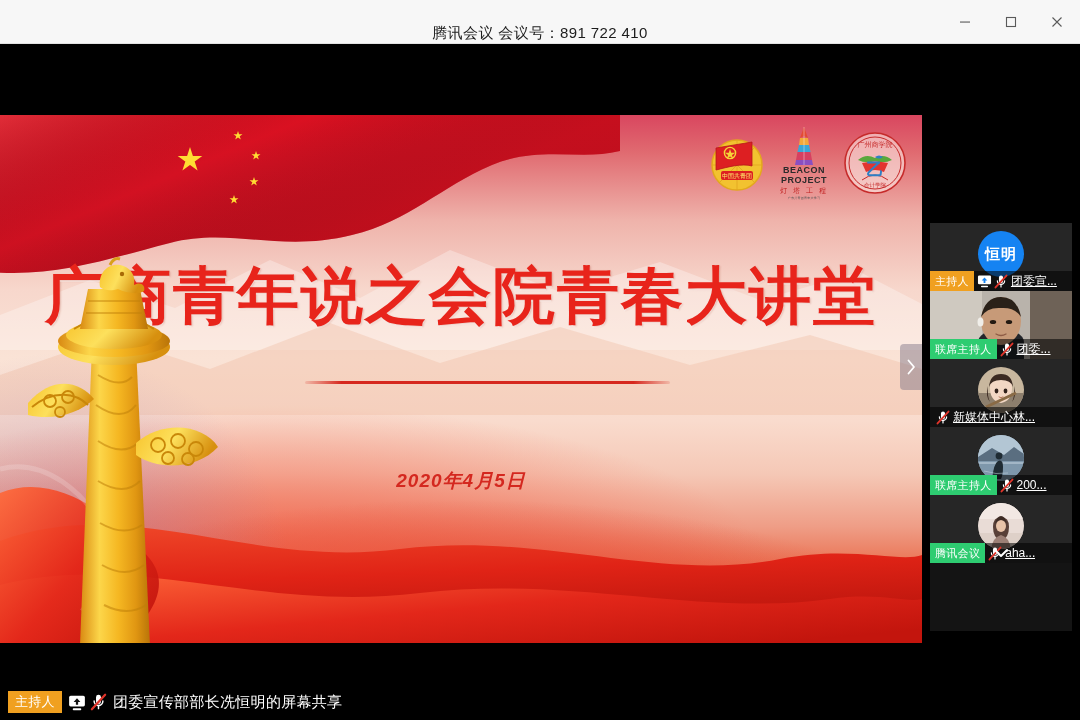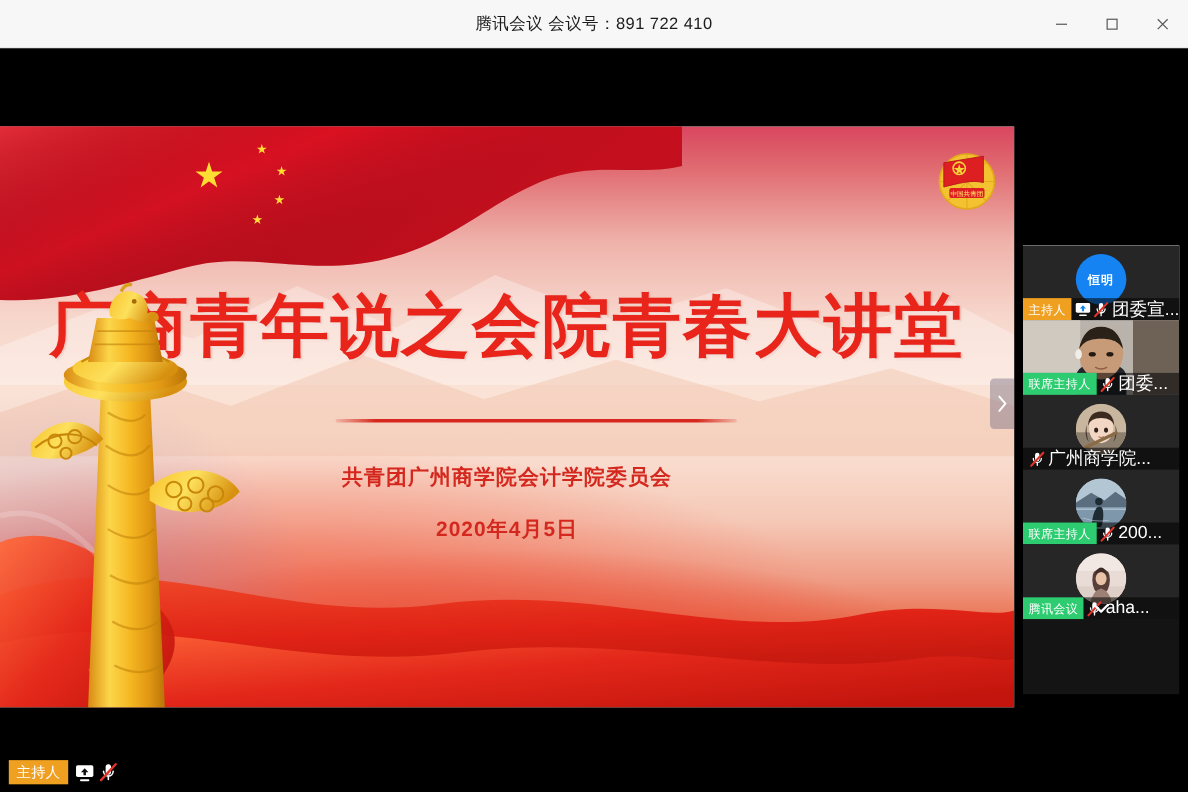--- a/index.html
+++ b/index.html
@@ -8,21 +8,21 @@
     background:#000;
     font-family:"Liberation Sans","DejaVu Sans",sans-serif;
     -webkit-font-smoothing:antialiased;
   }
   #app{position:relative;width:1080px;height:720px;background:#000;overflow:hidden;}
 
   
   .titlebar{
     position:absolute;left:0;top:0;width:1080px;height:44px;
     background:#f7f7f7;border-bottom:1px solid #e2e2e2;
-    display:flex;align-items:center;justify-content:center;
+    display:flex;align-items:flex-end;justify-content:center;
     box-sizing:border-box;
   }
   .titlebar-title{
     font-size:15px;color:#1c1c1c;letter-spacing:.4px;white-space:nowrap;
   }
   .win-controls{
     position:absolute;right:0;top:0;height:44px;display:flex;align-items:center;
   }
   .win-btn{
     width:46px;height:44px;display:flex;align-items:center;justify-content:center;
@@ -111,21 +111,21 @@
     position:absolute;left:305px;top:266px;width:365px;height:3px;
     background:linear-gradient(90deg, rgba(214,40,30,.15) 0%, #d6281e 10%, #d6281e 90%, rgba(214,40,30,.15) 100%);
     border-radius:2px;
   }
   .slide-org{
     position:absolute;left:0;right:0;top:306px;text-align:center;
     font-size:19px;font-weight:bold;color:#d4281f;letter-spacing:1px;white-space:nowrap;
   }
   .slide-date{
     position:absolute;left:0;right:0;top:353px;text-align:center;
-    font-size:19px;font-weight:bold;color:#d4281f;letter-spacing:1px;white-space:nowrap;
+    font-size:19px;font-weight:bold;color:#d4281f;letter-spacing:1px;white-space:nowrap;font-style:italic;
   }
 
   
   .next-arrow{
     position:absolute;right:0;top:229px;width:22px;height:46px;
     background:rgba(120,110,130,.45);
     border-radius:4px 0 0 4px;
     display:flex;align-items:center;justify-content:center;
     cursor:pointer;
   }
@@ -141,21 +141,21 @@
   }
   .tile.selected{outline:2px solid #ffffff;outline-offset:-2px;z-index:3;}
 
   .tile-media{position:absolute;inset:0;overflow:hidden;}
   .tile-media.dark{background:#262626;}
 
   .avatar-circle{
     position:absolute;left:50%;top:46%;transform:translate(-50%,-50%);
     width:46px;height:46px;border-radius:50%;
     display:flex;align-items:center;justify-content:center;
-    font-size:11px;font-weight:bold;color:#fff;letter-spacing:1px;
+    font-size:15px;font-weight:bold;color:#fff;letter-spacing:1px;
   }
   .avatar-photo{
     position:absolute;left:50%;top:46%;transform:translate(-50%,-50%);
     width:46px;height:46px;border-radius:50%;overflow:hidden;
   }
   .avatar-photo svg{display:block;width:46px;height:46px;}
 
   .tile-video{position:absolute;inset:0;}
   .tile-video svg{display:block;width:100%;height:100%;}
 
@@ -167,22 +167,22 @@
   .role-badge{
     height:20px;display:flex;align-items:center;padding:0 5px;
     font-size:11px;font-weight:normal;color:#fff;white-space:nowrap;
     letter-spacing:.3px;flex:none;
   }
   .role-badge.host{background:#f0a020;}
   .role-badge.cohost{background:#2ecc71;}
   .tile-icons{display:flex;align-items:center;gap:2px;padding-left:3px;flex:none;}
   .tile-icons svg{display:block;}
   .tile-name{
-    font-size:16px;color:#fff;white-space:nowrap;overflow:hidden;
-    padding-left:3px;text-overflow:clip;
+    font-size:12px;color:#fff;white-space:nowrap;overflow:hidden;
+    padding-left:3px;text-overflow:clip;text-decoration:underline;
   }
   .scroll-chevron{
     position:absolute;left:62px;bottom:1px;width:18px;height:18px;
     display:flex;align-items:center;justify-content:center;z-index:4;cursor:pointer;
   }
 
   
   .sharebar{
     position:absolute;left:0;bottom:0;width:1080px;height:36px;
     background:#000;display:flex;align-items:center;padding-left:8px;
@@ -272,25 +272,51 @@
                 <path d="M29,6 v50 M4,31 h50 M11,13 L47,49 M47,13 L11,49"></path>
               </g>
               <path d="M8,14 L44,8 L44,32 C34,29 20,33 8,36 Z" fill="#dd1f22"></path>
               <path d="M8,14 L44,8 L44,32 C34,29 20,33 8,36 Z" fill="none" stroke="#b8161a" stroke-width=".8"></path>
               <path d="M22,15 l3.2,9.8 -8.3,-6.1 h10.3 l-8.3,6.1 Z" fill="#f5d438"></path>
               <circle cx="22" cy="19" r="5.6" fill="none" stroke="#f5d438" stroke-width="1.4"></circle>
               <rect x="13" y="37" width="32" height="9" rx="2" fill="#dd1f22"></rect>
               <text x="29" y="44" font-size="6" fill="#ffe76a" text-anchor="middle" font-family="'DejaVu Sans',sans-serif">中国共青团</text>
             </svg>
           </div>
+          <div class="logo">
+            <svg width="34" height="40" viewBox="0 0 34 40">
+              <path d="M17,1 L21,12 L17,10 L13,12 Z" fill="#e34a33"></path>
+              <path d="M13,12 L21,12 L22,19 L12,19 Z" fill="#f2a93b"></path>
+              <path d="M12,19 L22,19 L23.5,26 L10.5,26 Z" fill="#3aa6d6"></path>
+              <path d="M10.5,26 L23.5,26 L25,34 L9,34 Z" fill="#d64060"></path>
+              <path d="M9,34 L25,34 L26,39 L8,39 Z" fill="#8a4fc0"></path>
+              <path d="M17,1 L17,39" stroke="rgba(255,255,255,.5)" stroke-width=".8"></path>
+            </svg>
+            <div class="beacon-txt">BEACON</div>
+            <div class="beacon-txt">PROJECT</div>
+            <div class="beacon-cn">灯 塔 工 程</div>
+            <div class="beacon-sub">广东共青团青年大学习</div>
+          </div>
+          <div class="logo">
+            <svg width="66" height="66" viewBox="0 0 66 66">
+              <circle cx="33" cy="33" r="30" fill="rgba(255,245,240,.55)" stroke="#c62b2b" stroke-width="1.6"></circle>
+              <circle cx="33" cy="33" r="26" fill="none" stroke="#c62b2b" stroke-width="1"></circle>
+              <path d="M20,50 Q33,40 46,50" fill="none" stroke="#c62b2b" stroke-width="1"></path>
+              <text x="33" y="17" font-size="7" fill="#c62b2b" text-anchor="middle" font-family="'DejaVu Sans',sans-serif">广州商学院</text>
+              <path d="M16,30 Q24,23 33,28 Q42,23 50,30 Q42,34 33,31 Q24,34 16,30 Z" fill="#5aa83c"></path>
+              <path d="M33,27 Q37,24 41,27 Q37,30 33,27 Z" fill="#2f7fc4"></path>
+              <path d="M20,33 Q33,30 46,33 L42,42 Q33,38 24,42 Z" fill="#e2352f"></path>
+              <text x="33" y="45" font-size="17" fill="#2f7fc4" text-anchor="middle" font-family="'DejaVu Serif',serif" font-weight="bold">乙</text>
+              <text x="33" y="57" font-size="5.5" fill="#c62b2b" text-anchor="middle" font-family="'DejaVu Sans',sans-serif">会计学院</text>
+            </svg>
+          </div>
         </div>
 
         <div class="slide-title">广商青年说之会院青春大讲堂</div>
         <div class="divider"></div>
-        <div class="slide-org">共青团广州商学院会计学院委员会</div>
         <div class="slide-date">2020年4月5日</div>
 
         <div class="haze"></div>
 
         <div class="silk">
           <svg viewBox="0 0 922 270" preserveAspectRatio="none">
             <defs>
               <linearGradient id="silkA" x1="0" y1="0" x2="0.3" y2="1">
                 <stop offset="0%" stop-color="#f04a2a"></stop>
                 <stop offset="50%" stop-color="#e02316"></stop>
@@ -446,21 +472,21 @@
         </div>
         <div class="tile-bar">
           <div class="tile-icons" style="padding-left:6px;">
             <svg width="14" height="15" viewBox="0 0 15 16">
               <path d="M7.5,1.6 a2.2,2.2 0 0 1 2.2,2.2 v4 a2.2,2.2 0 0 1 -4.4,0 v-4 A2.2,2.2 0 0 1 7.5,1.6 Z" fill="#ffffff"></path>
               <path d="M3.6,7.2 a3.9,3.9 0 0 0 7.8,0" fill="none" stroke="#ffffff" stroke-width="1.3" stroke-linecap="round"></path>
               <path d="M7.5,11.3 v2.6" stroke="#ffffff" stroke-width="1.3" stroke-linecap="round"></path>
               <path d="M1.6,14.4 L13.4,1.6" stroke="#e0342a" stroke-width="2" stroke-linecap="round"></path>
             </svg>
           </div>
-          <div class="tile-name">广州商学院...</div>
+          <div class="tile-name">新媒体中心林...</div>
         </div>
       </div>
 
       <div class="tile">
         <div class="tile-media dark">
           <div class="avatar-photo">
             <svg viewBox="0 0 46 46">
               <rect width="46" height="46" fill="#8fa9bd"></rect>
               <rect x="0" y="0" width="46" height="22" fill="#b3c6d4"></rect>
               <path d="M0,22 L14,13 L26,20 L36,12 L46,19 L46,26 L0,26 Z" fill="#5a6e80"></path>
@@ -529,16 +555,17 @@
           <path d="M5,13.5 h6" stroke="#ffffff" stroke-width="1.6" stroke-linecap="round"></path>
           <path d="M8,3.8 L11,7 H9 v2.6 H7 V7 H5 Z" fill="#111111"></path>
         </svg>
         <svg width="17" height="18" viewBox="0 0 15 16">
           <path d="M7.5,1.6 a2.2,2.2 0 0 1 2.2,2.2 v4 a2.2,2.2 0 0 1 -4.4,0 v-4 A2.2,2.2 0 0 1 7.5,1.6 Z" fill="#ffffff"></path>
           <path d="M3.6,7.2 a3.9,3.9 0 0 0 7.8,0" fill="none" stroke="#ffffff" stroke-width="1.3" stroke-linecap="round"></path>
           <path d="M7.5,11.3 v2.6" stroke="#ffffff" stroke-width="1.3" stroke-linecap="round"></path>
           <path d="M1.6,14.4 L13.4,1.6" stroke="#e0342a" stroke-width="2" stroke-linecap="round"></path>
         </svg>
       </div>
+      <div class="sharebar-text">团委宣传部部长冼恒明的屏幕共享</div>
     </div>
 
   </div>
 </div>
 
 </body></html>

